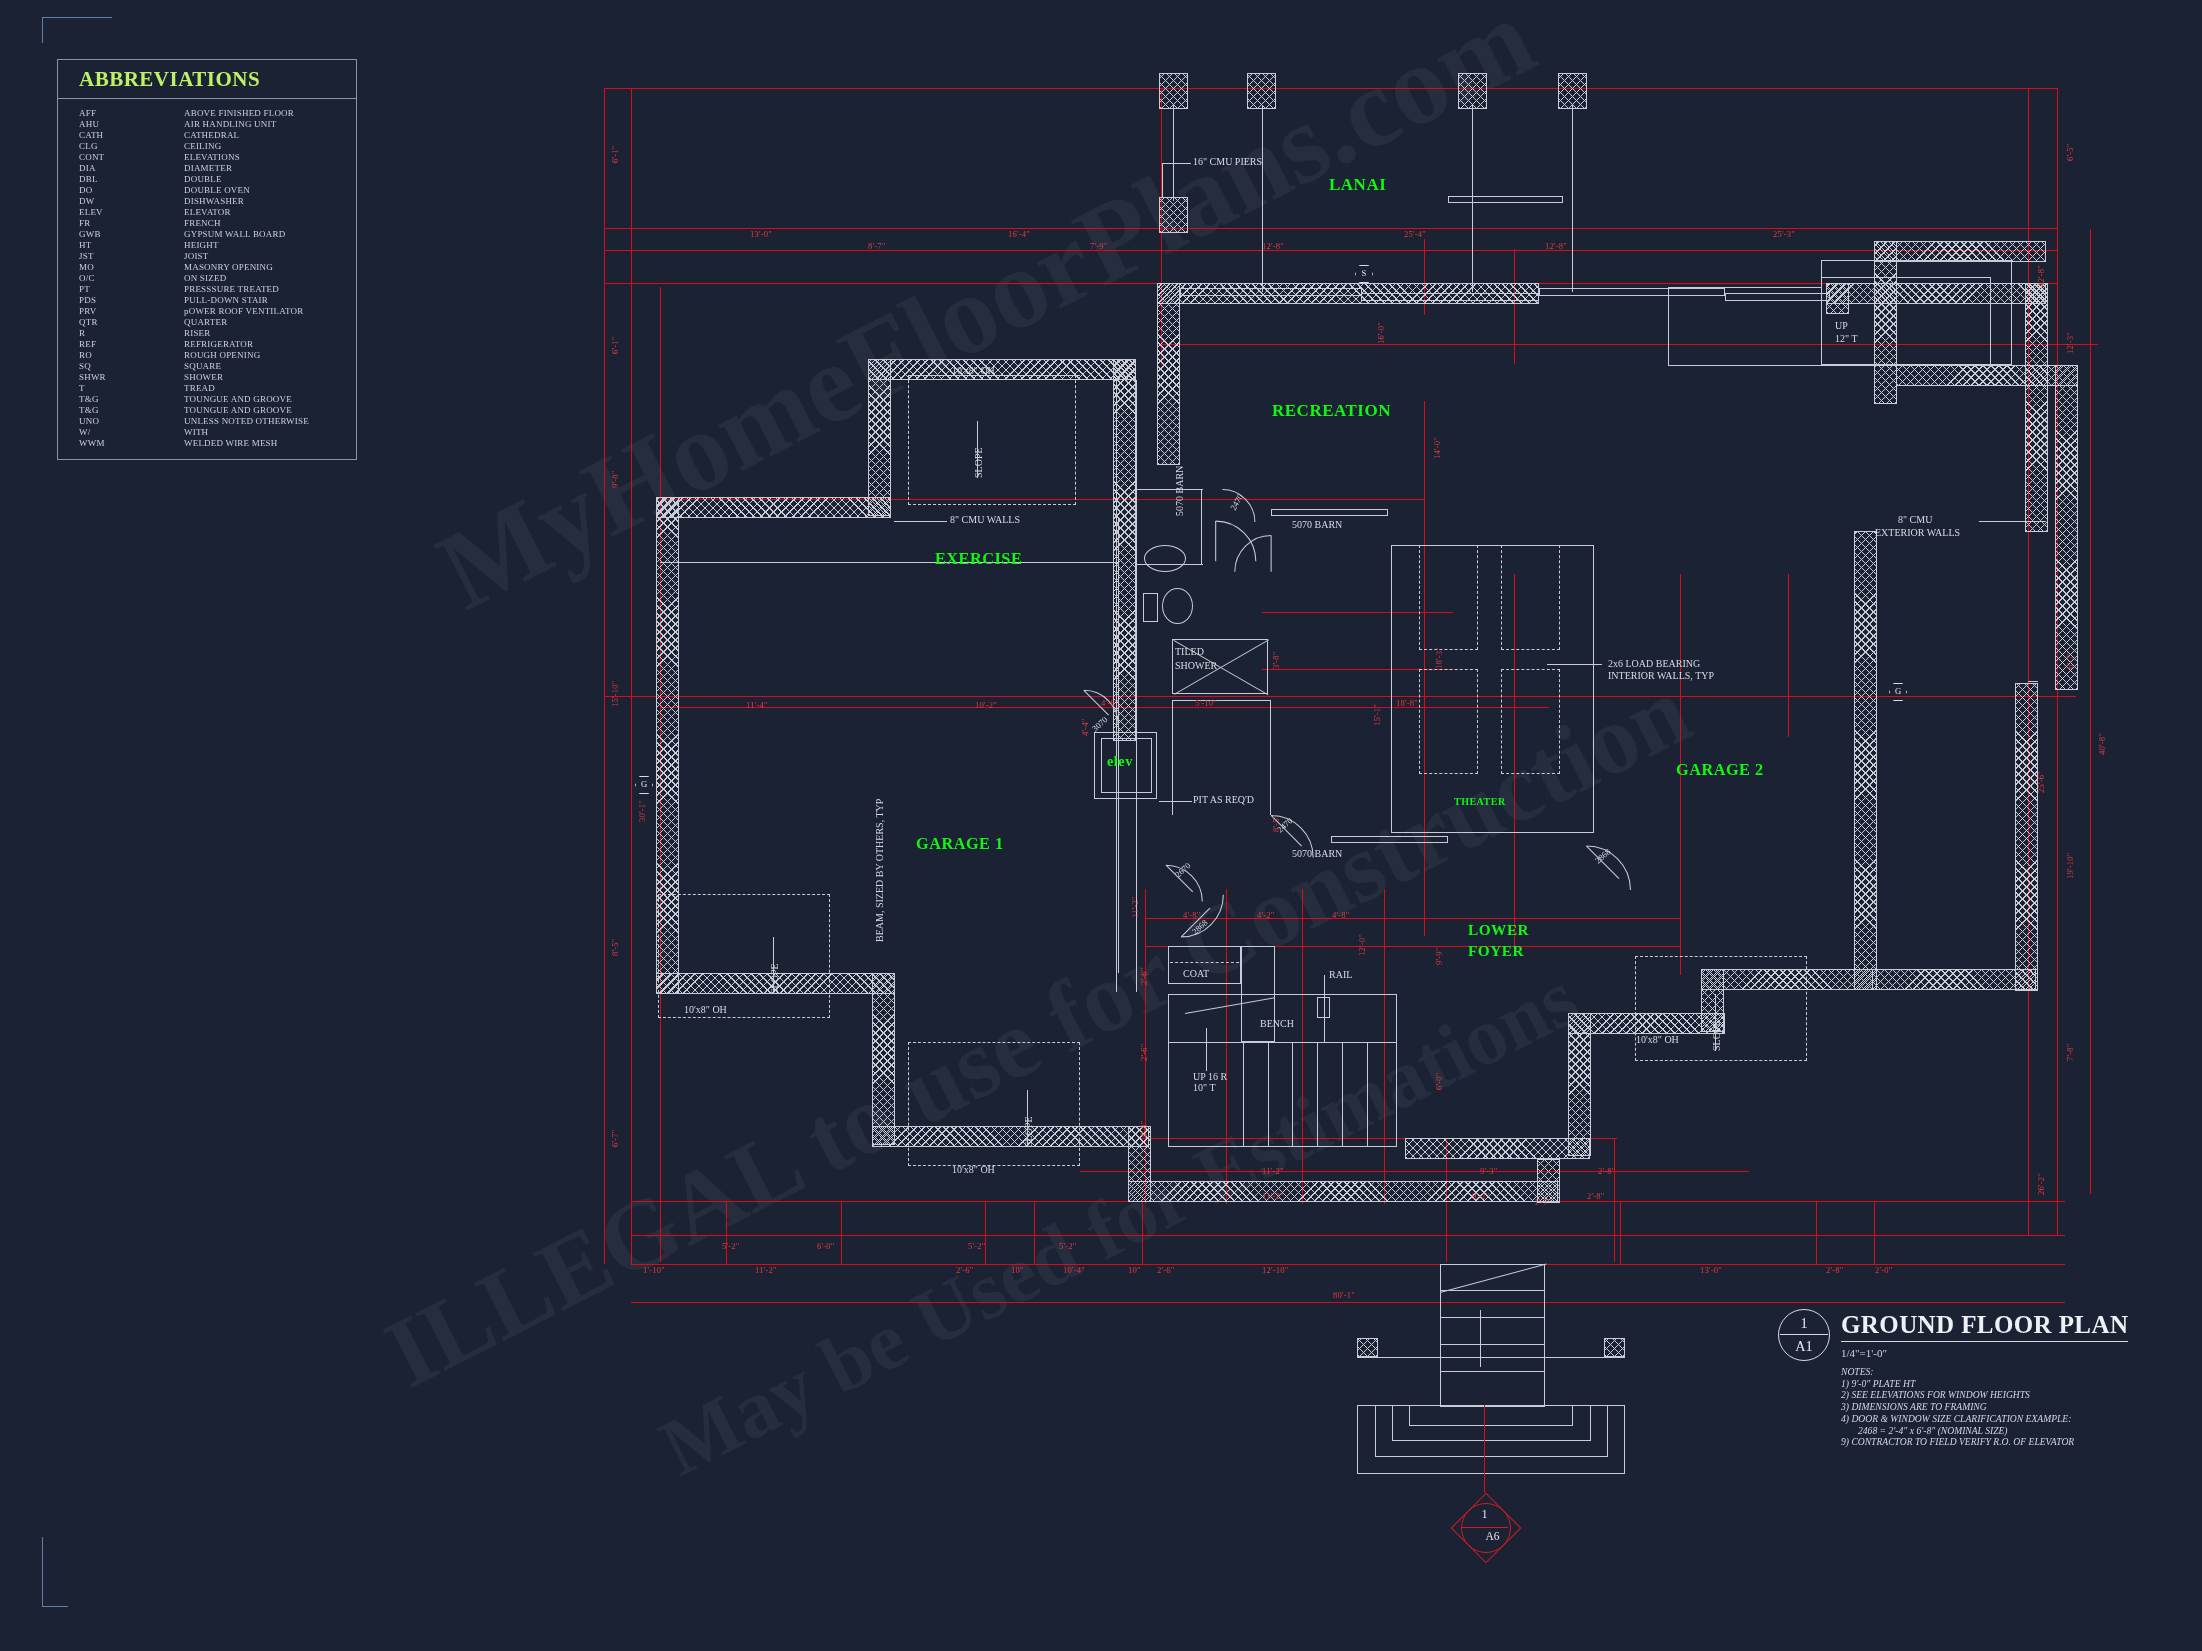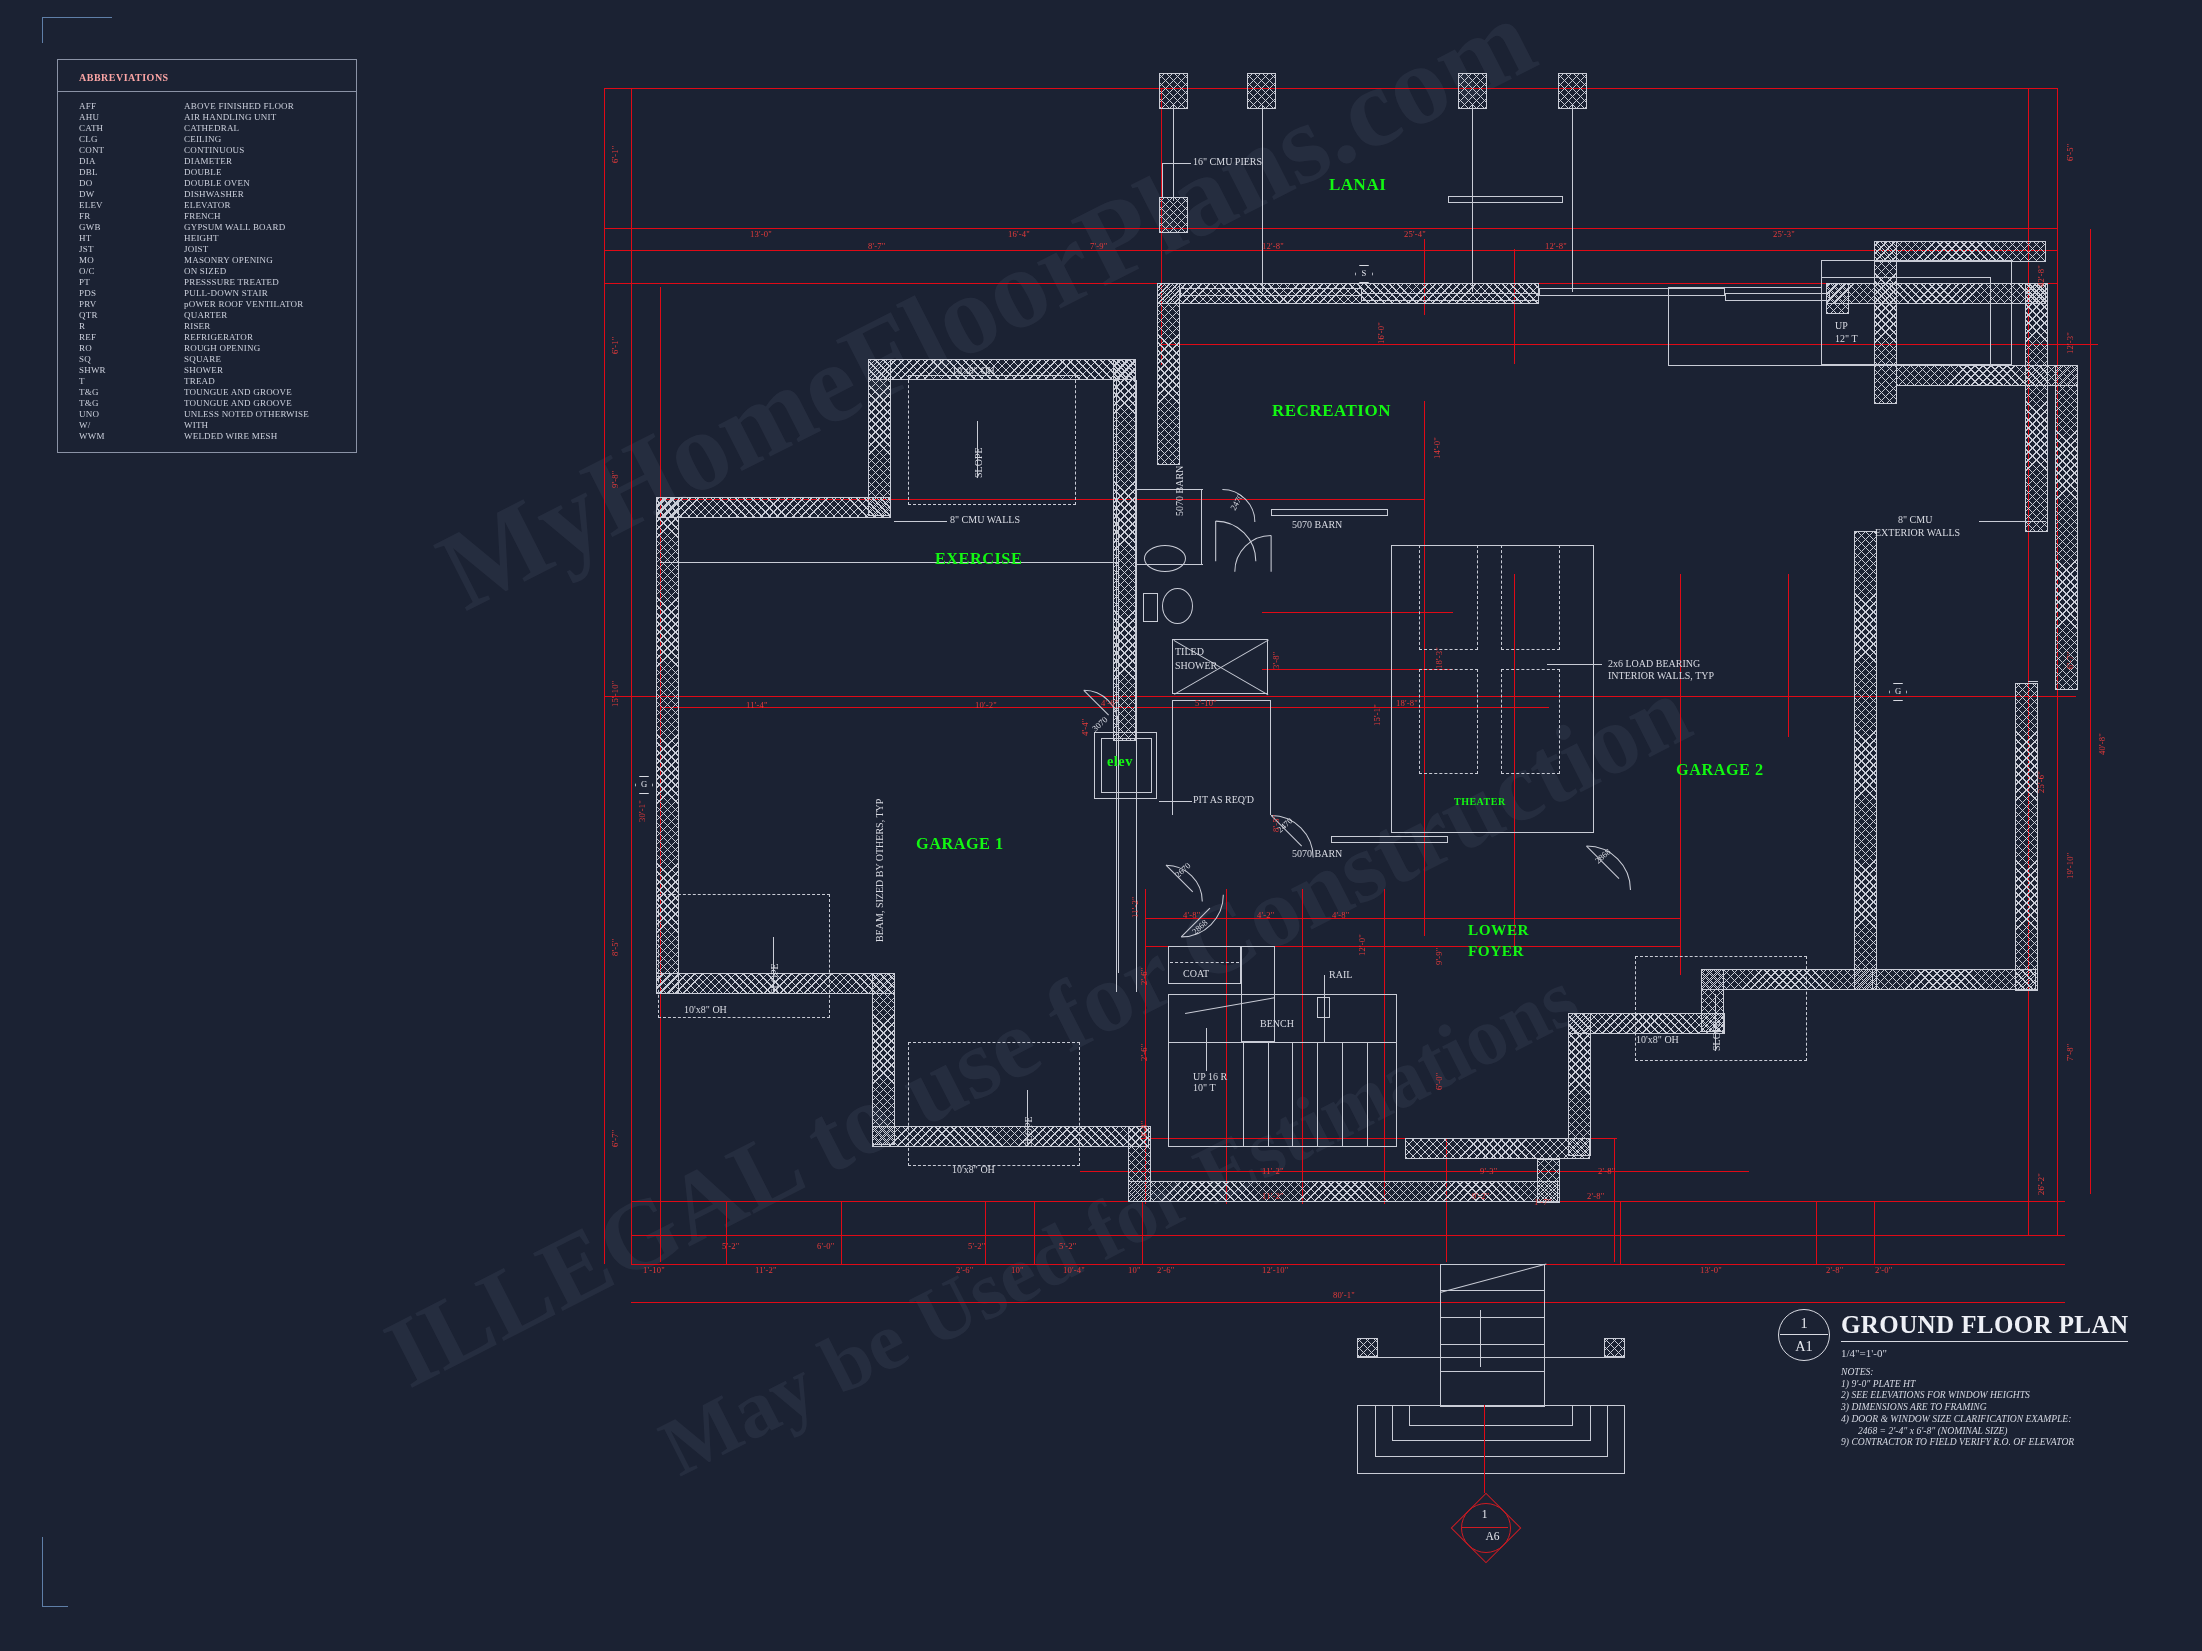--- a/index.html
+++ b/index.html
@@ -27,21 +27,21 @@
   .dashbox{position:absolute;border:1px dashed #c9ccd6;box-sizing:border-box;}
   .box{position:absolute;border:1px solid #c9ccd6;box-sizing:border-box;}
 
   
   .crop{position:absolute;border-color:#5f7fa8;border-style:solid;}
 
   
   #abbrev{position:absolute;left:57px;top:59px;width:298px;
           border:1px solid #8b93a6;background:transparent;}
   #abbrev .hdr{padding:6.7px 0 6.7px 21px;border-bottom:1px solid #8b93a6;}
-  #abbrev .hdr span{color:#fca5a5;font-weight:bold;font-size:10px;
+  #abbrev .hdr span{color:#bef264;font-weight:bold;font-size:21px;
           letter-spacing:0.5px;font-family:"Liberation Serif",serif;margin-top:14px;}
   #abbrev table{border-collapse:collapse;margin:8.6px 0 9.6px 0;width:100%;}
   #abbrev td{font-size:9px;color:#ccd0dc;padding:0.5px 0;
           font-family:"Liberation Serif",serif;letter-spacing:0.2px;}
   #abbrev td.k{width:105px;padding-left:21px;}
 
   
   .wm{position:absolute;color:rgba(176,186,210,.075);font-weight:bold;
       font-family:"Liberation Serif",serif;pointer-events:none;white-space:nowrap;}
   #wm1{left:382px;top:239px;font-size:113px;transform:rotate(-27deg);}
@@ -109,21 +109,21 @@
         <tr>
           <td class="k">CATH</td>
           <td>CATHEDRAL</td>
         </tr>
         <tr>
           <td class="k">CLG</td>
           <td>CEILING</td>
         </tr>
         <tr>
           <td class="k">CONT</td>
-          <td>CONTINUOUS</td>
+          <td>ELEVATIONS</td>
         </tr>
         <tr>
           <td class="k">DIA</td>
           <td>DIAMETER</td>
         </tr>
         <tr>
           <td class="k">DBL</td>
           <td>DOUBLE</td>
         </tr>
         <tr>

